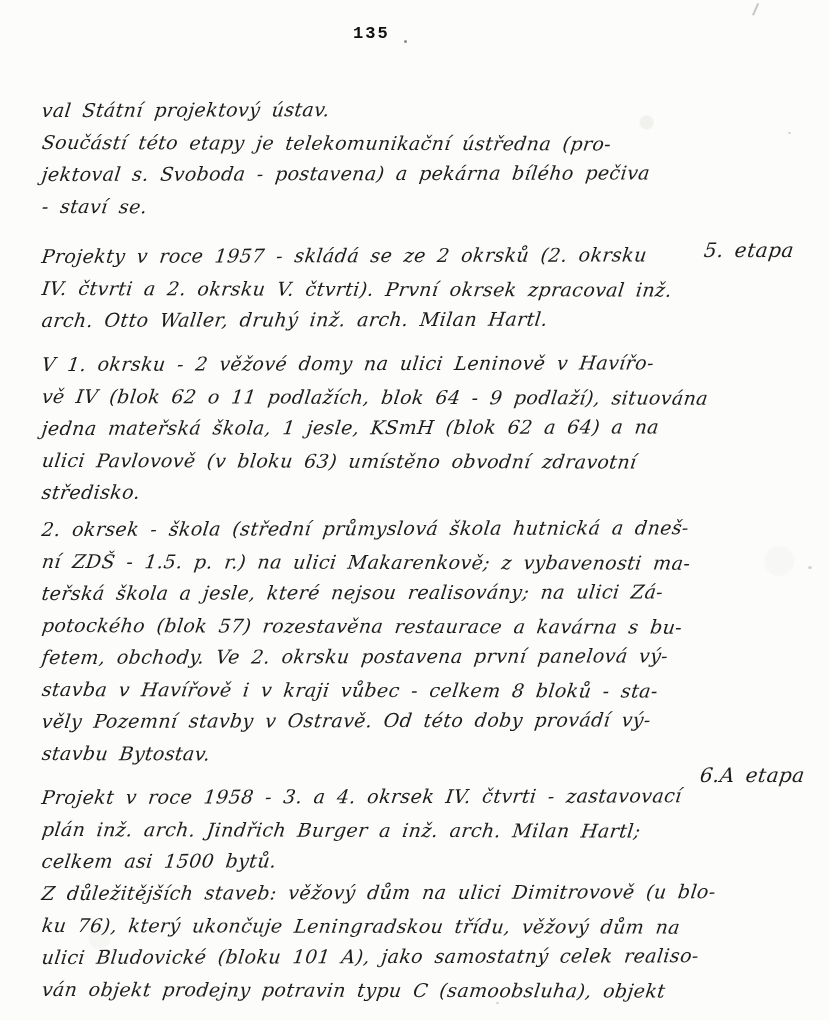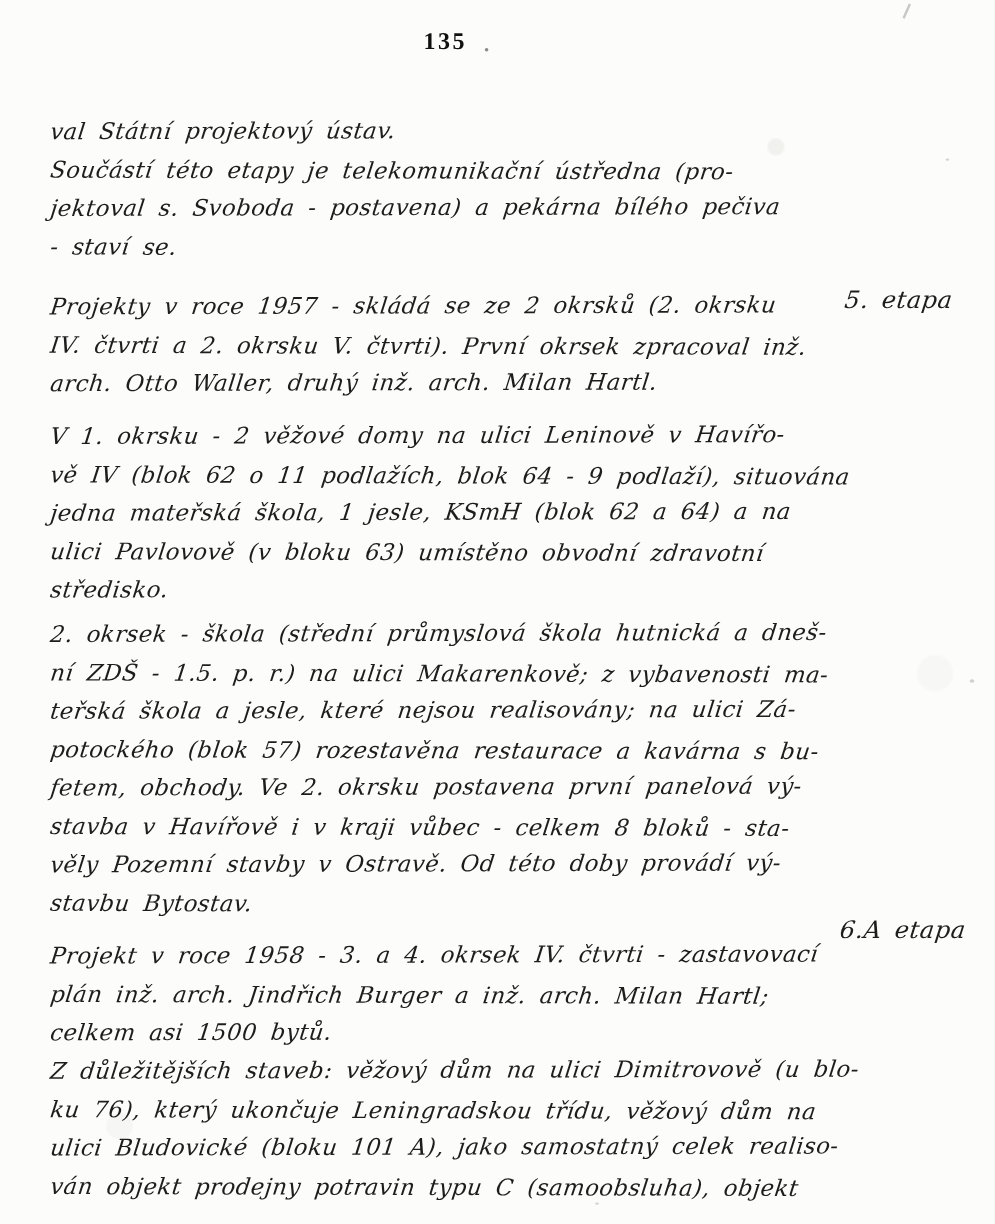--- a/index.html
+++ b/index.html
@@ -18,23 +18,23 @@
       radial-gradient(circle at 12% 92%, rgba(200,200,195,0.12) 0 10px, transparent 12px),
       radial-gradient(circle at 94% 55%, rgba(205,205,200,0.10) 0 14px, transparent 16px);
     overflow: hidden;
     font-family: "DejaVu Serif", serif;
     color: #1d1d1d;
   }
   .page-number {
     position: absolute;
     top: 24px;
     left: 353px;
-    font-family: Liberation Serif, serif;
+    font-family: Liberation Mono, monospace;
     font-weight: 700;
-    font-size: 20px;
+    font-size: 17px;
     letter-spacing: 2px;
     color: #101010;
   }
   .ink-dot {
     position: absolute;
     top: 40px;
     left: 404px;
     width: 3px;
     height: 3px;
     border-radius: 50%;

